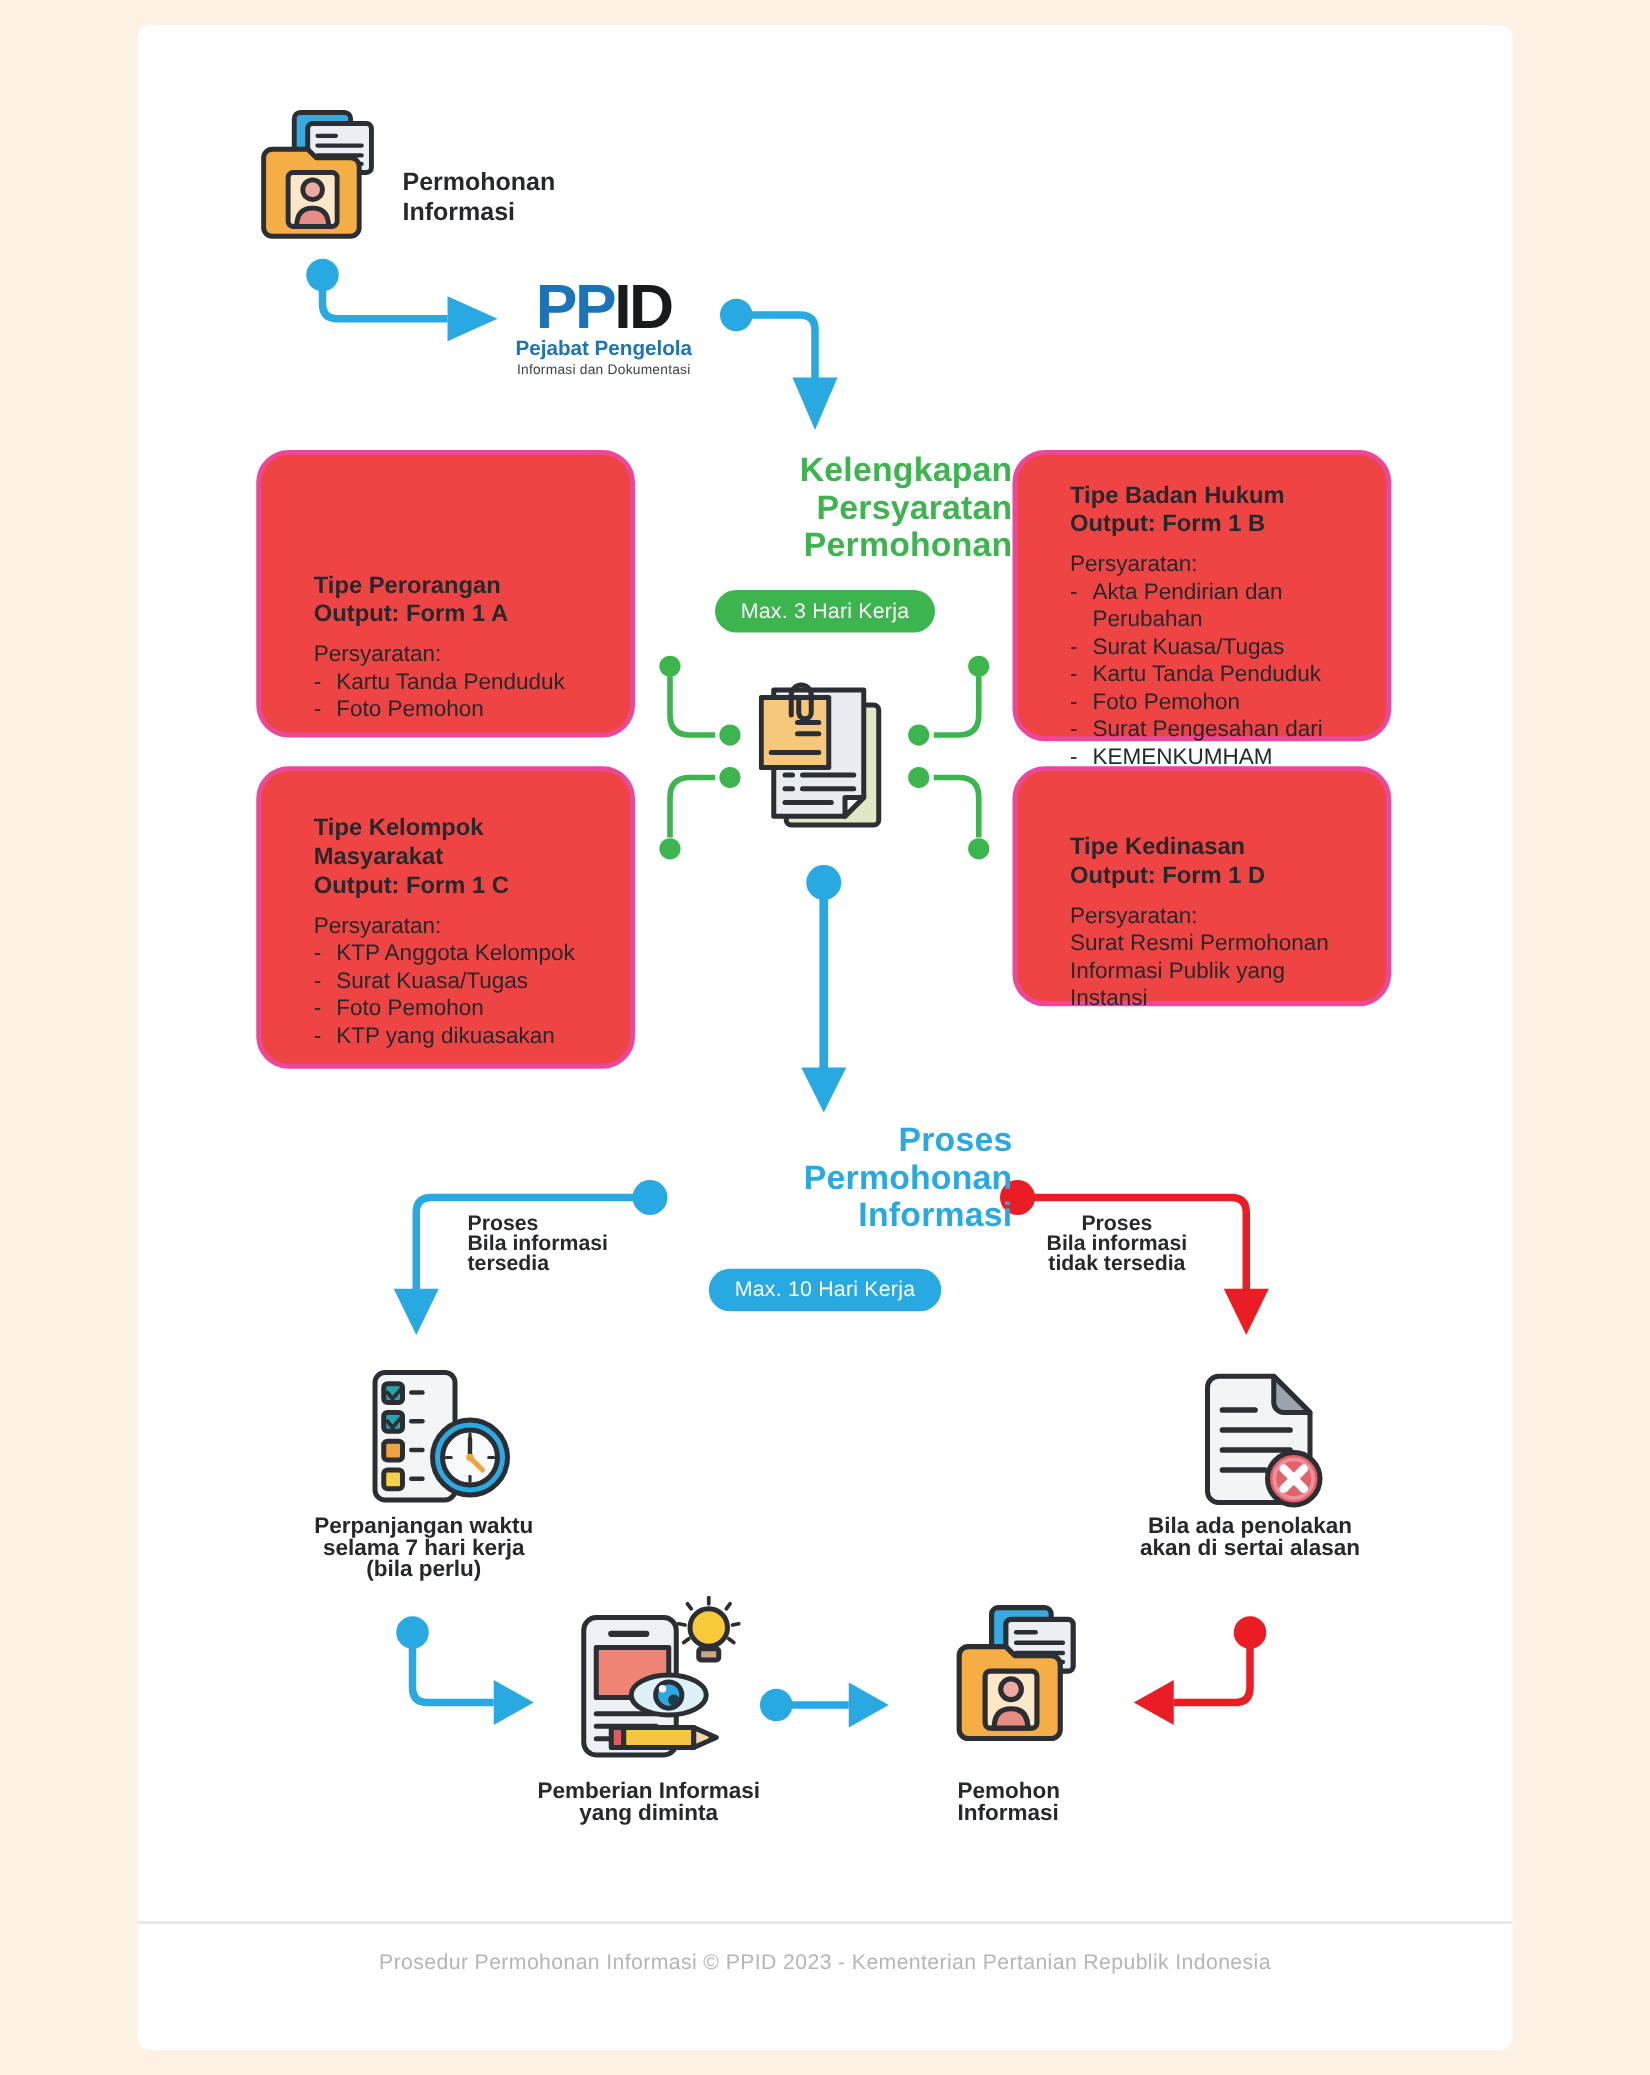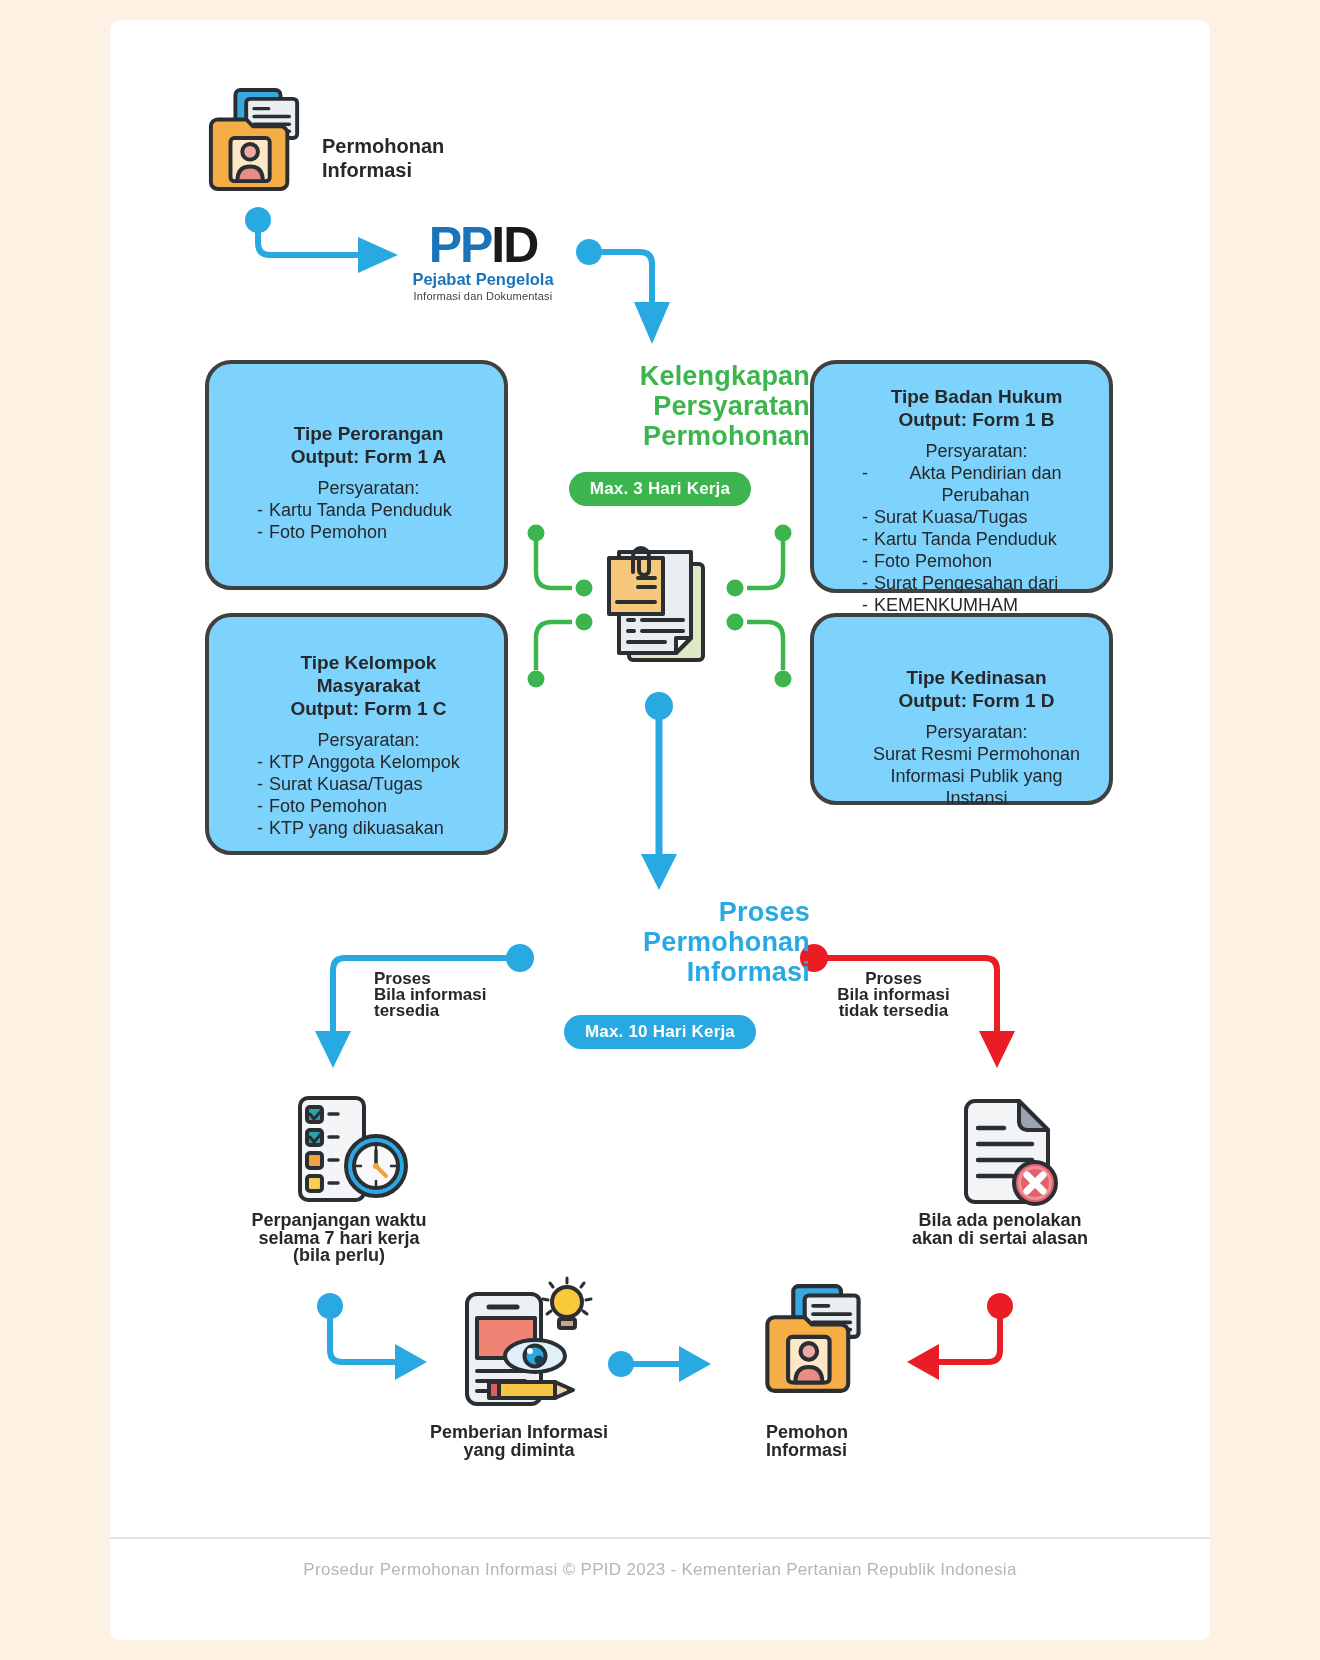--- a/index.html
+++ b/index.html
@@ -12,24 +12,24 @@
   .canvas{position:absolute;inset:0;width:1320px;height:1430px;}
   .card{position:absolute;left:110px;top:20px;width:1100px;height:1620px;background:#ffffff;border-radius:10px;z-index:0;}
   .overlay{position:absolute;left:0;top:0;z-index:2;pointer-events:none;}
   .el{position:absolute;z-index:3;}
   .ml{white-space:pre-line;}
   .start-label{font-weight:bold;font-size:20px;line-height:24px;}
   .stage-title{width:300px;text-align:right;font-weight:bold;font-size:27px;line-height:30px;letter-spacing:.2px;}
   .green{color:#3cb54e}
   .blue{color:#29a9e1}
   .badge-wrap{width:300px;text-align:center;}
-  .badge{display:inline-block;padding:7px 21px;border-radius:19px;color:#fff;font-weight:bold;font-size:17px;letter-spacing:.2px;}
+  .badge{display:inline-block;padding:7px 21px;border-radius:19px;color:#fff;font-weight:normal;font-size:17px;letter-spacing:.2px;}
   .badge.g{background:#3cb54e}
   .badge.b{background:#29a9e1}
-  .gbox{border:4px solid #404040;border-radius:26px;background:#7dd3fc;box-sizing:border-box;font-size:18px;line-height:22px;text-align:center;}
+  .gbox{border:4px solid #ec4899;border-radius:26px;background:#ef4444;box-sizing:border-box;font-size:18px;line-height:22px;}
   .gbox-title{font-weight:bold;font-size:19px;line-height:23px;}
   .gbox-req{margin-top:9px;}
   .req-item{display:flex;}
   .dash{width:18px;flex:0 0 18px;}
   .caption{font-weight:bold;font-size:18px;line-height:17.5px;text-align:center;}
   .caption.left{text-align:left;}
   .branch-label{font-weight:600;font-size:17px;line-height:16px;}
   .branch-label.center{text-align:center;}
   .ppid{width:160px;text-align:center;}
   .ppid-word{font-weight:800;font-size:50px;line-height:46px;letter-spacing:-2px;}
@@ -132,21 +132,21 @@
     <div class="ppid-sub2">Informasi dan Dokumentasi</div>
   </div>
 
   <div class="el stage-title green ml" style="left:510px;top:361px">Kelengkapan
 Persyaratan
 Permohonan</div>
   <div class="el badge-wrap" style="left:510px;top:472px">
     <span class="badge g">Max. 3 Hari Kerja</span>
   </div>
 
-  <div class="el gbox" style="left:205px;top:360px;width:303px;height:230px;padding:58px 18px 0 42px">
+  <div class="el gbox" style="left:205px;top:360px;width:303px;height:230px;padding:93px 18px 0 42px">
     <div class="gbox-title ml">Tipe Perorangan
 Output: Form 1 A</div>
     <div class="gbox-req">Persyaratan:</div>
     <div class="req-item">
         <span class="dash">-</span>
         <span>Kartu Tanda Penduduk</span>
       </div>
     <div class="req-item">
         <span class="dash">-</span>
         <span>Foto Pemohon</span>

